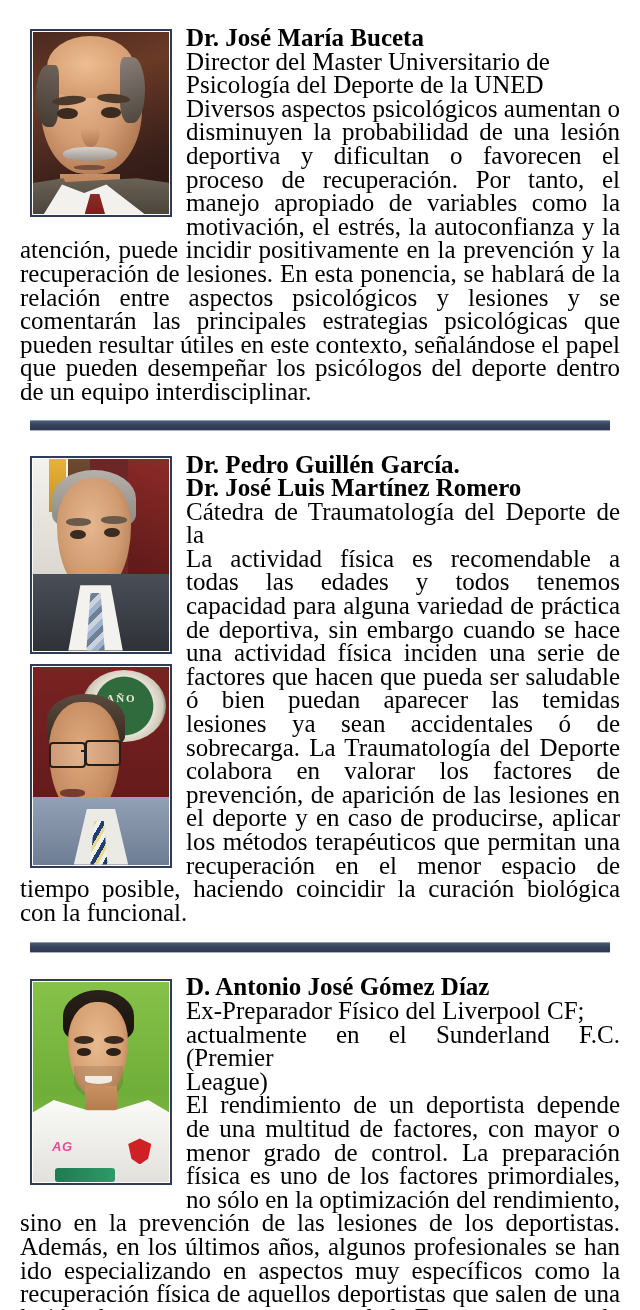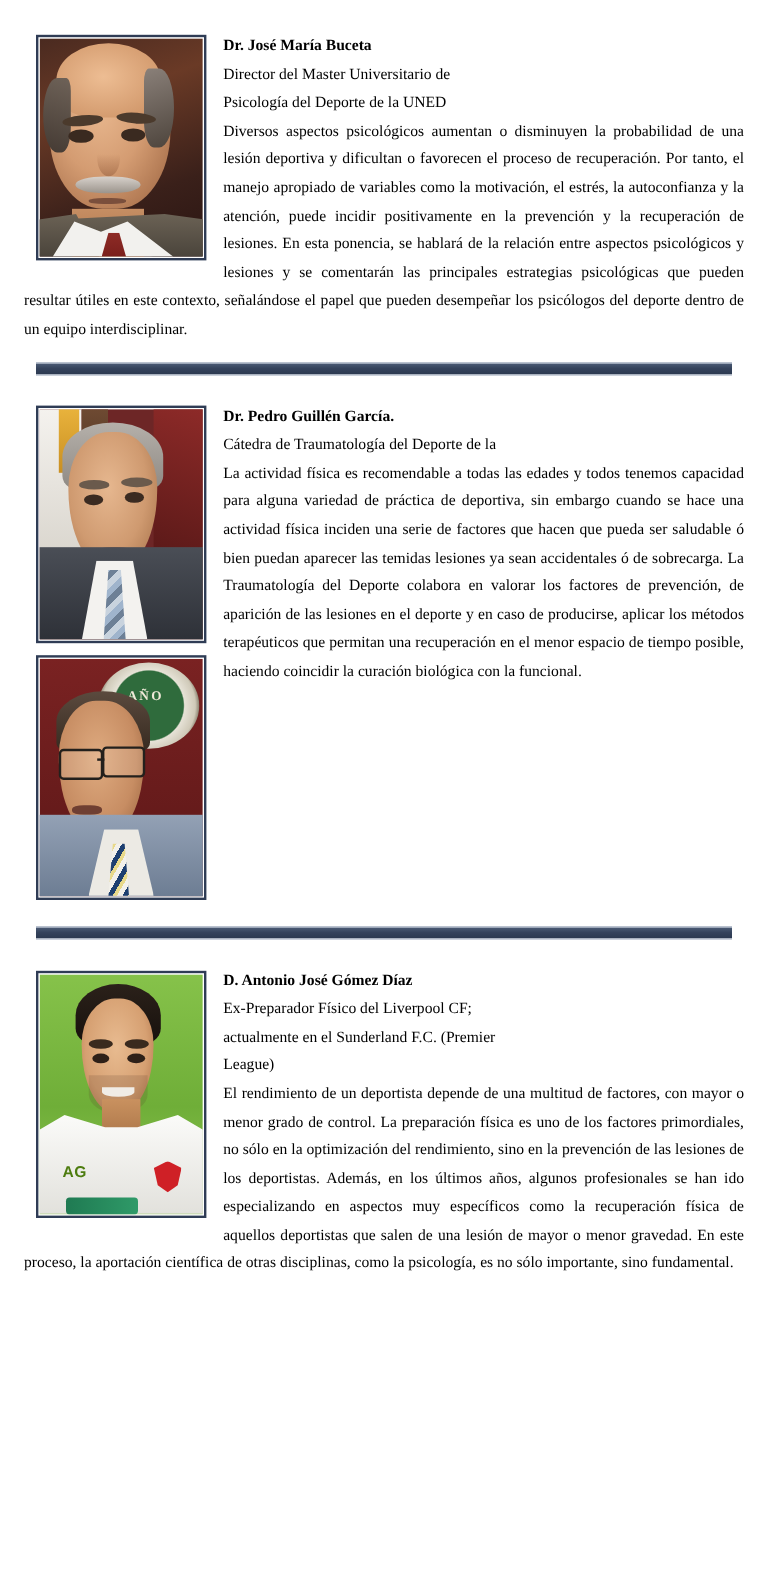--- a/index.html
+++ b/index.html
@@ -25,21 +25,21 @@
   
   .block {
     position: relative;
     overflow: hidden;
   }
   .block-1 { padding-top: 26px; }
   .block-2 { padding-top: 6px; }
   .block-3 { padding-top: 6px; }
 
   .text-flow {
-    font-size: 13px;
+    font-size: 25px;
     line-height: 23.6px;
     text-align: justify;
     text-justify: inter-word;
     hyphens: none;
   }
   .speaker-name {
     font-weight: bold;
     display: block;
   }
   .speaker-role {
@@ -202,21 +202,21 @@
     border-radius: 0 0 60% 60%; background:#f0ece6; }
   .ph4-jaw { position:absolute; left:30%; top:42%; width:36%; height:16%;
     border-radius:0 0 50% 50%; background: rgba(90,60,42,.18); }
   .ph4-neck { position:absolute; left:38%; top:52%; width:24%; height:14%;
     background: linear-gradient(180deg,#c9915f,#b07a4c); }
   .ph4-kit { position:absolute; left:-12%; bottom:0; width:124%; height:42%;
     background: linear-gradient(180deg,#fbfbf9,#e2e1dc);
     clip-path: polygon(0% 28%, 22% 2%, 42% 14%, 58% 14%, 78% 2%, 100% 28%, 100% 100%, 0% 100%); }
   .ph4-ag { position:absolute; left:14%; bottom:14%;
     font-family:"Liberation Sans", sans-serif; font-weight:bold;
-    font-size:13px; color:#4d7c0f; letter-spacing:0.5px; }
+    font-size:13px; color:#ec4899; letter-spacing:0.5px;font-style:italic; }
   .ph4-crest { position:absolute; right:13%; bottom:9%; width:17%; height:13%;
     background: #cf2026;
     clip-path: polygon(50% 0%, 100% 22%, 86% 78%, 50% 100%, 14% 78%, 0% 22%); }
   .ph4-green { position:absolute; left:16%; bottom:0; width:44%; height:7%;
     background: linear-gradient(90deg,#1f7a52,#2f9a68);
     border-radius: 3px; }
 
   
   .divider {
     height: 11px;
@@ -302,20 +302,21 @@
         <div class="ph3-bridge"></div>
         <div class="ph3-mouth"></div>
         <div class="ph3-suit"></div>
         <div class="ph3-shirt"></div>
         <div class="ph3-tie"></div>
       </div>
     </div>
 
     <div class="text-flow">
       <span class="speaker-name">Dr. Pedro Guillén García.</span>
+      <span class="speaker-name">Dr. José Luis Martínez Romero</span>
       <span class="speaker-role">Cátedra de Traumatología del Deporte de la</span>
       <span class="bio">La actividad física es recomendable a todas las edades y todos tenemos capacidad para alguna variedad de  práctica de deportiva, sin embargo cuando se hace una actividad física inciden una serie de factores que hacen que pueda ser saludable ó bien puedan aparecer las temidas lesiones ya sean accidentales ó de sobrecarga. La Traumatología del Deporte colabora en valorar los factores de prevención, de aparición de las lesiones en el deporte y en caso de producirse, aplicar los métodos terapéuticos que permitan una recuperación en el menor espacio de tiempo posible, haciendo coincidir la curación biológica con la funcional.</span>
     </div>
   </div>
 
   <div class="divider d2"></div>
 
   <div class="block block-3">
 
     <div class="photo p4">

